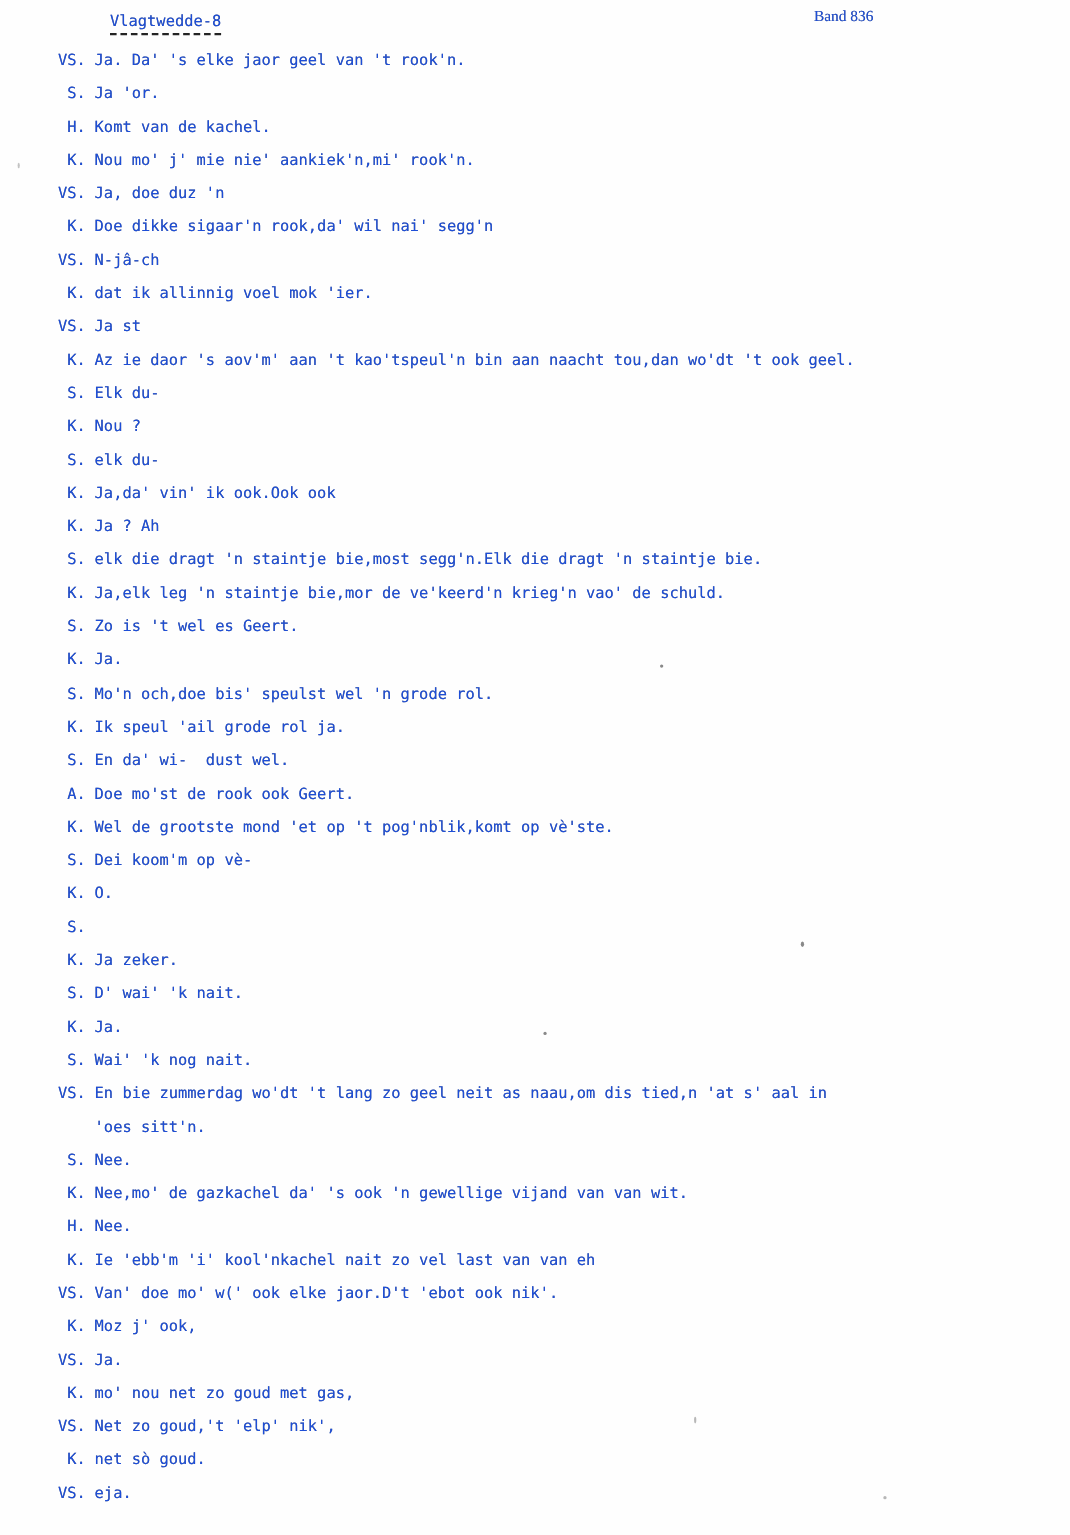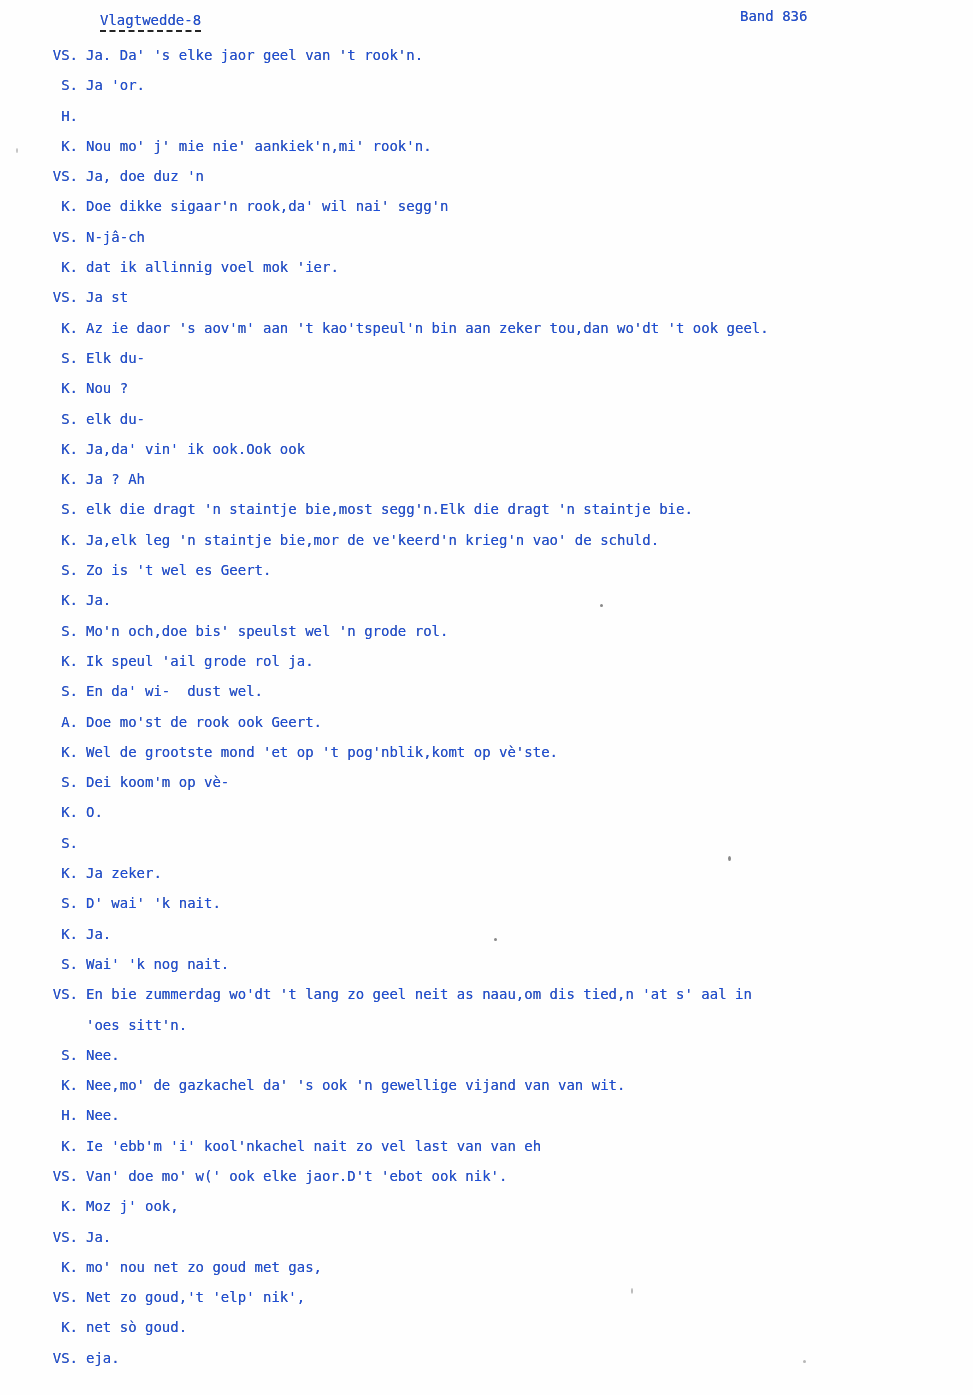--- a/index.html
+++ b/index.html
@@ -31,20 +31,21 @@
     top: 4px;
     padding-bottom: 2px;
     border-bottom: 2.5px dashed #242424;
     white-space: pre;
   }
   .band-no {
     position: absolute;
     left: 740px;
     top: 0px;
     white-space: pre;
+    font-family: Liberation Serif, serif;
   }
   .dialogue {
     position: absolute;
     top: 40px;
     left: 0;
     width: 100%;
   }
   .row {
     display: flex;
     height: 30.3px;
@@ -87,20 +88,21 @@
     <div class="row">
         <span class="label">VS.</span>
         <span class="text">Ja. Da' 's elke jaor geel van 't rook'n.</span>
       </div>
     <div class="row">
         <span class="label">S.</span>
         <span class="text">Ja 'or.</span>
       </div>
     <div class="row">
         <span class="label">H.</span>
+        <span class="text">Komt van de kachel.</span>
       </div>
     <div class="row">
         <span class="label">K.</span>
         <span class="text">Nou mo' j' mie nie' aankiek'n,mi' rook'n.</span>
       </div>
     <div class="row">
         <span class="label">VS.</span>
         <span class="text">Ja, doe duz 'n</span>
       </div>
     <div class="row">
@@ -114,21 +116,21 @@
     <div class="row">
         <span class="label">K.</span>
         <span class="text">dat ik allinnig voel mok 'ier.</span>
       </div>
     <div class="row">
         <span class="label">VS.</span>
         <span class="text">Ja st</span>
       </div>
     <div class="row">
         <span class="label">K.</span>
-        <span class="text">Az ie daor 's aov'm' aan 't kao'tspeul'n bin aan zeker tou,dan wo'dt 't ook geel.</span>
+        <span class="text">Az ie daor 's aov'm' aan 't kao'tspeul'n bin aan naacht tou,dan wo'dt 't ook geel.</span>
       </div>
     <div class="row">
         <span class="label">S.</span>
         <span class="text">Elk du-</span>
       </div>
     <div class="row">
         <span class="label">K.</span>
         <span class="text">Nou ?</span>
       </div>
     <div class="row">

